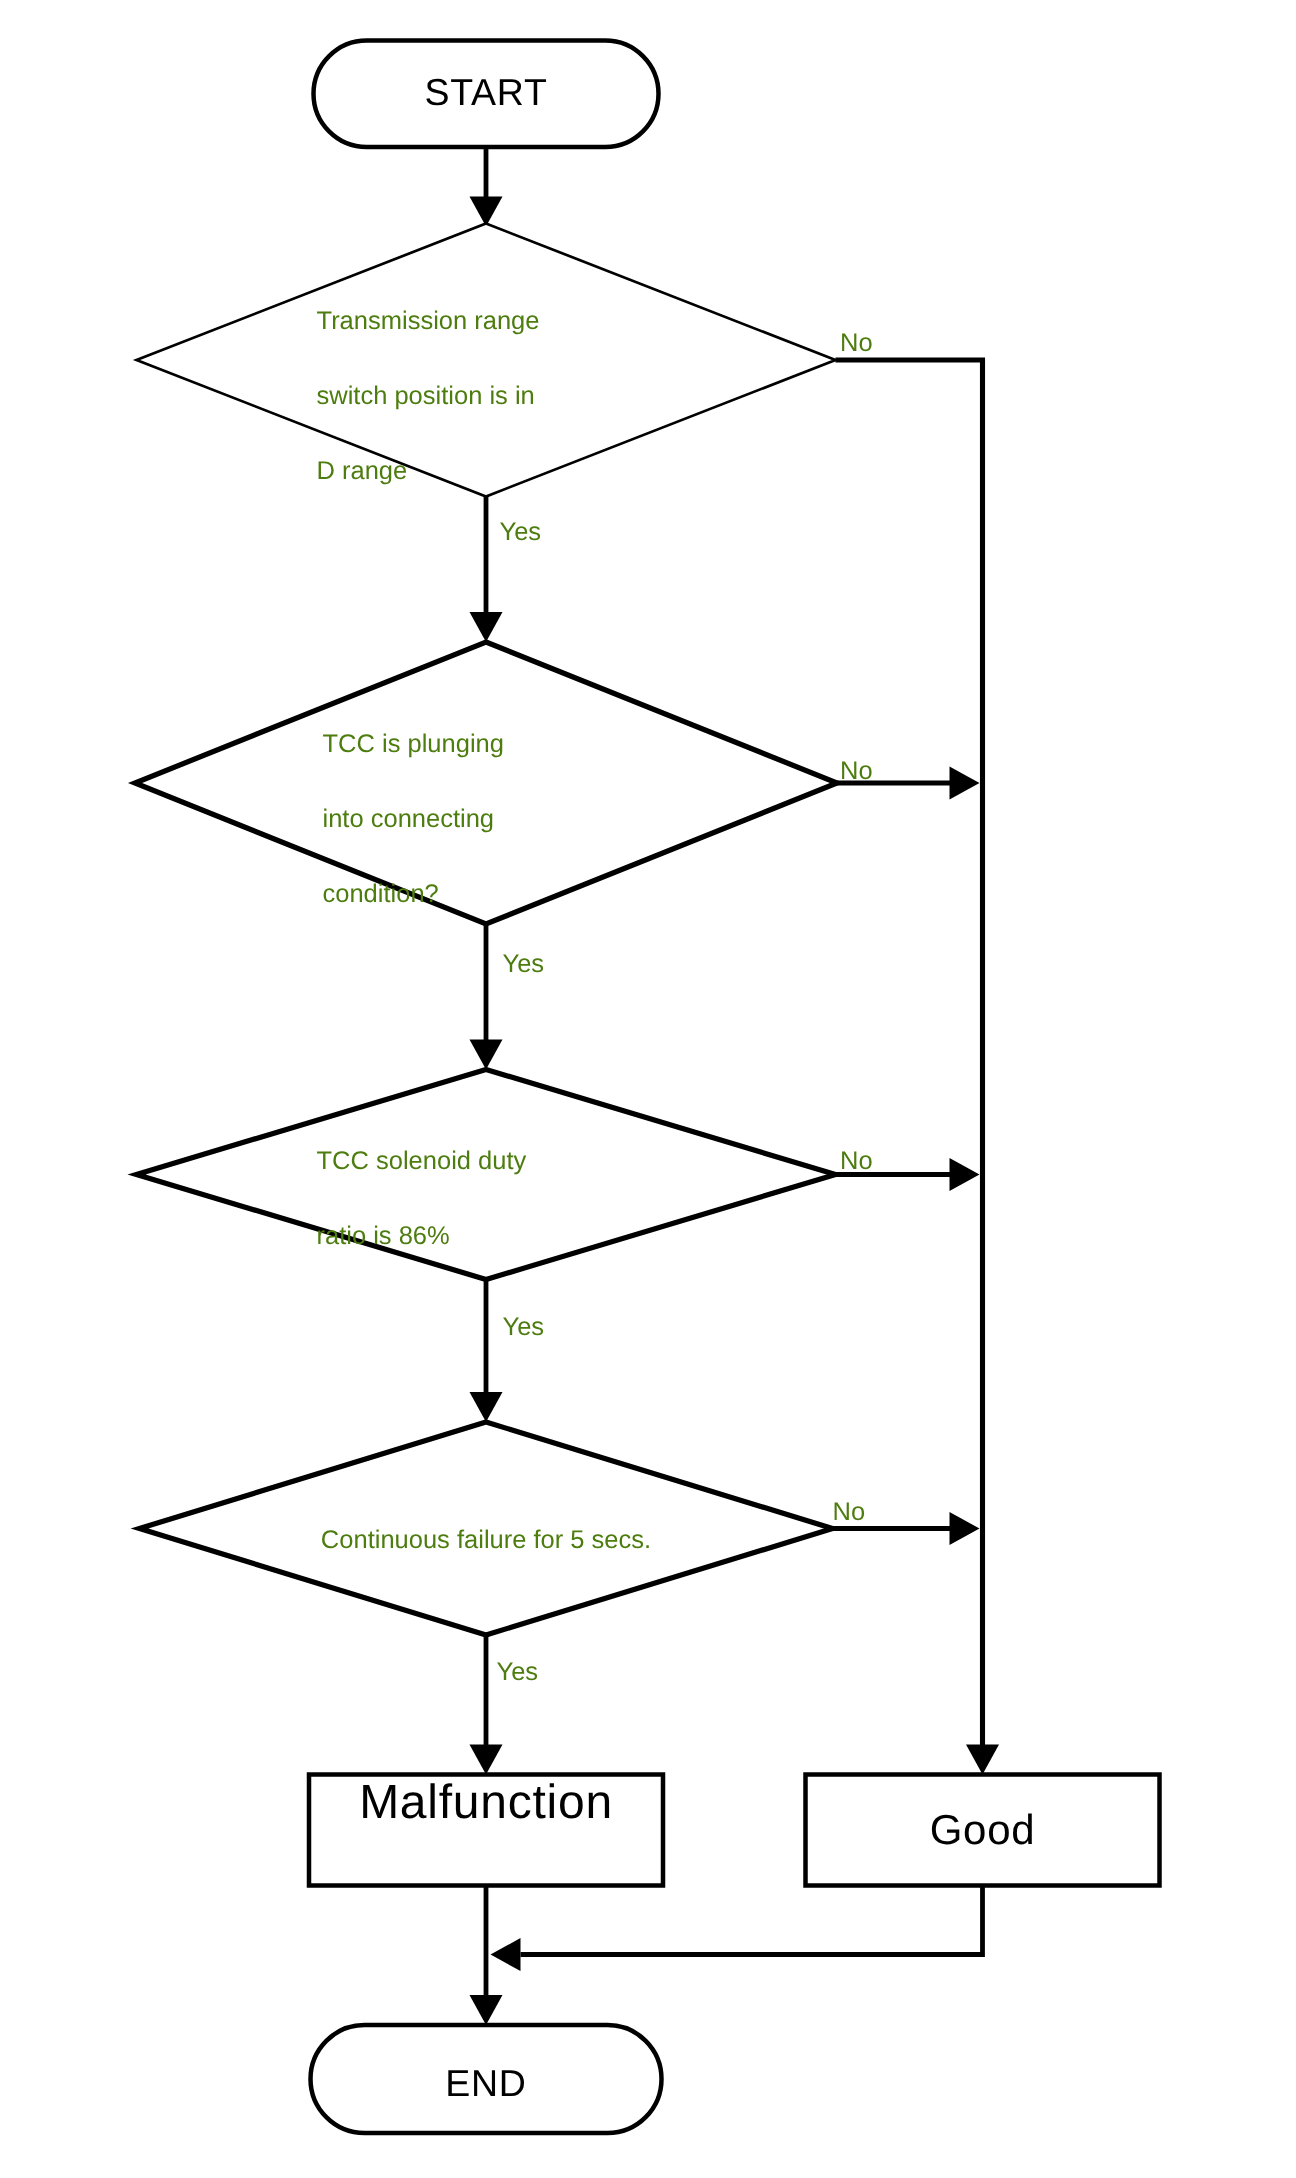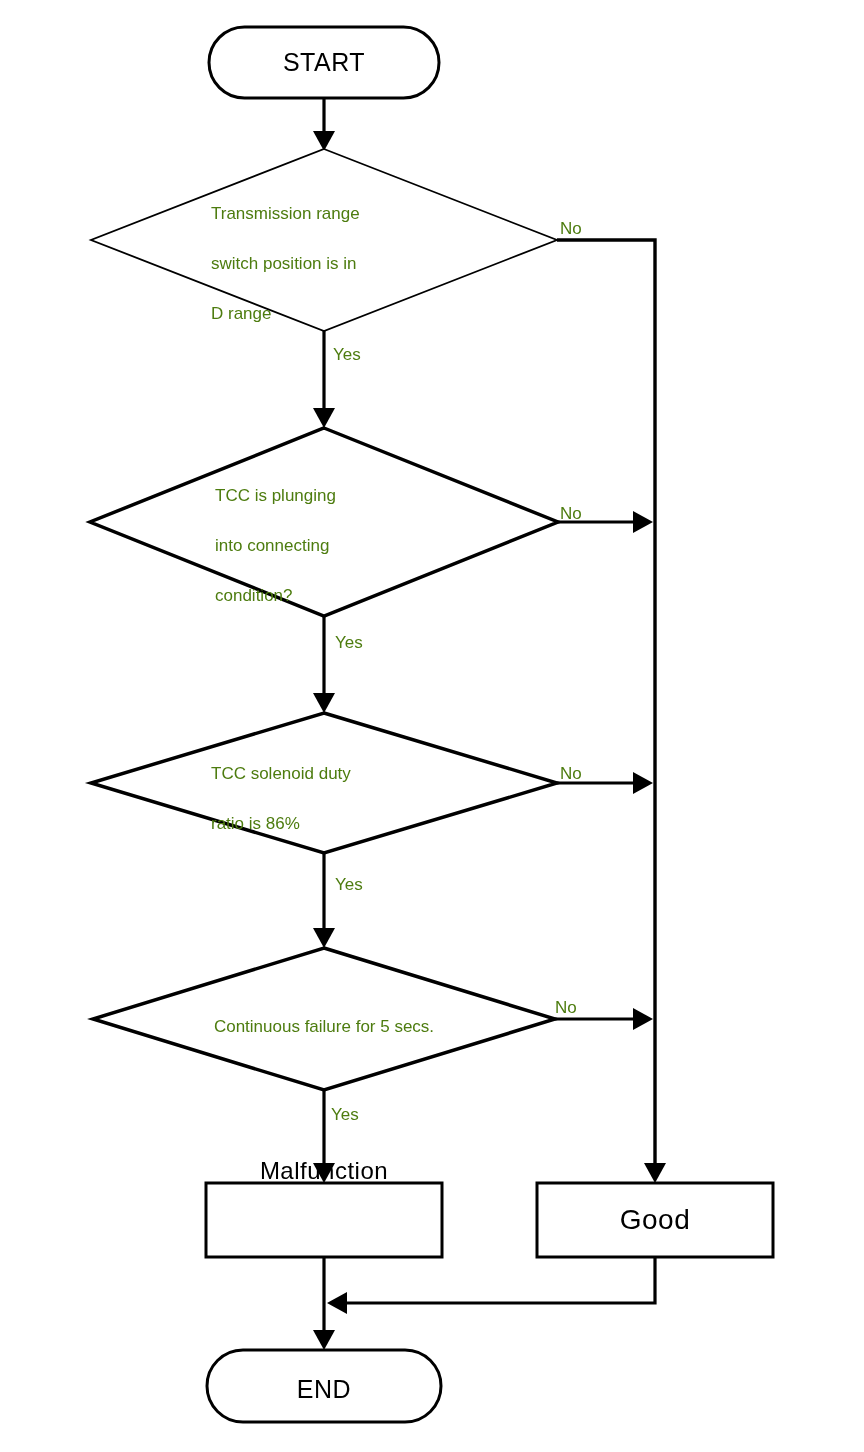--- a/index.html
+++ b/index.html
@@ -104,21 +104,21 @@
 
   <div class="lbl" style="left:215px; top:471px; width:250px;">TCC is plunging
 into connecting
 condition?</div>
 
   <div class="lbl" style="left:211px; top:749px; width:250px;">TCC solenoid duty
 ratio is 86%</div>
 
   <div class="lbl center-text" style="left:93px; top:1002px; width:462px;">Continuous failure for 5 secs.</div>
 
-  <div class="node-lbl" style="left:206px; top:1126px; width:236px; height:90px; font-size:24px;">Malfunction</div>
+  <div class="node-lbl" style="left:206px; top:1156px; width:236px; height:90px; font-size:32px;">Malfunction</div>
 
   <div class="node-lbl" style="left:537px; top:1183px; width:236px; height:74px; font-size:28px;">Good</div>
 
   <div class="node-lbl" style="left:207px; top:1350px; width:234px; height:78px;">END</div>
 
   <div class="lbl" style="left:560px; top:204px;">No</div>
   <div class="lbl" style="left:333px; top:330px;">Yes</div>
 
   <div class="lbl" style="left:560px; top:489px;">No</div>
   <div class="lbl" style="left:335px; top:618px;">Yes</div>

